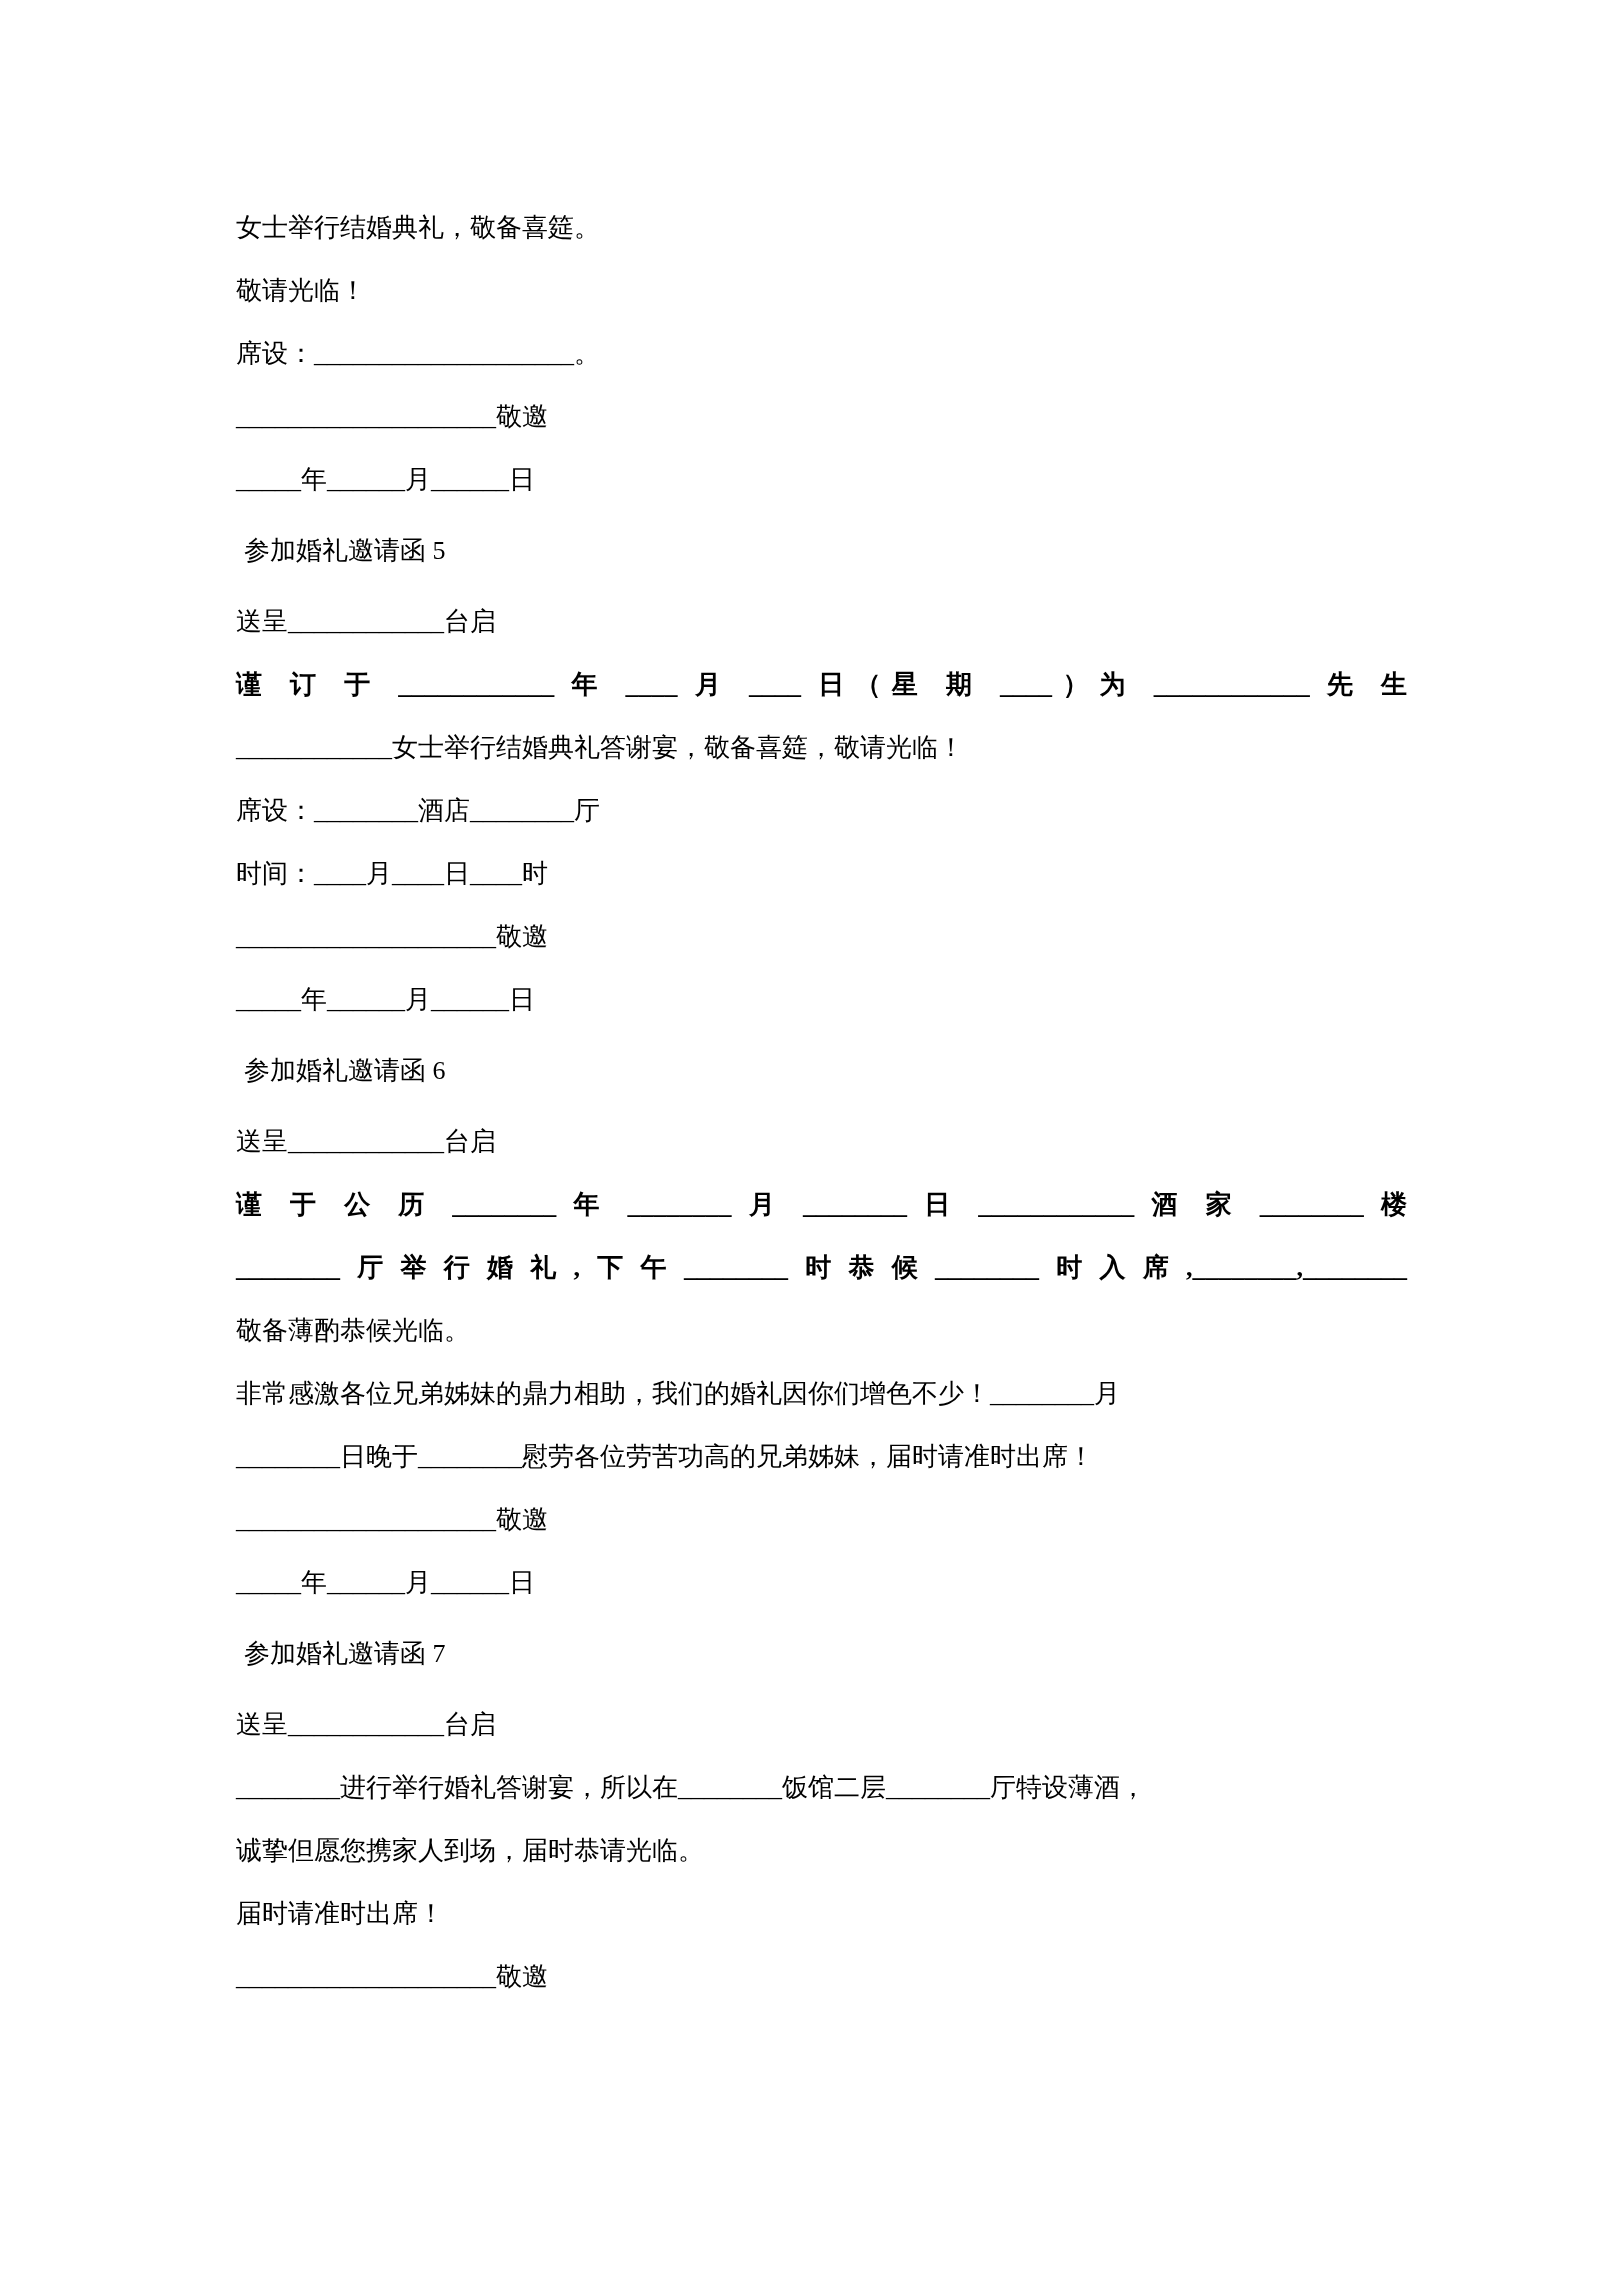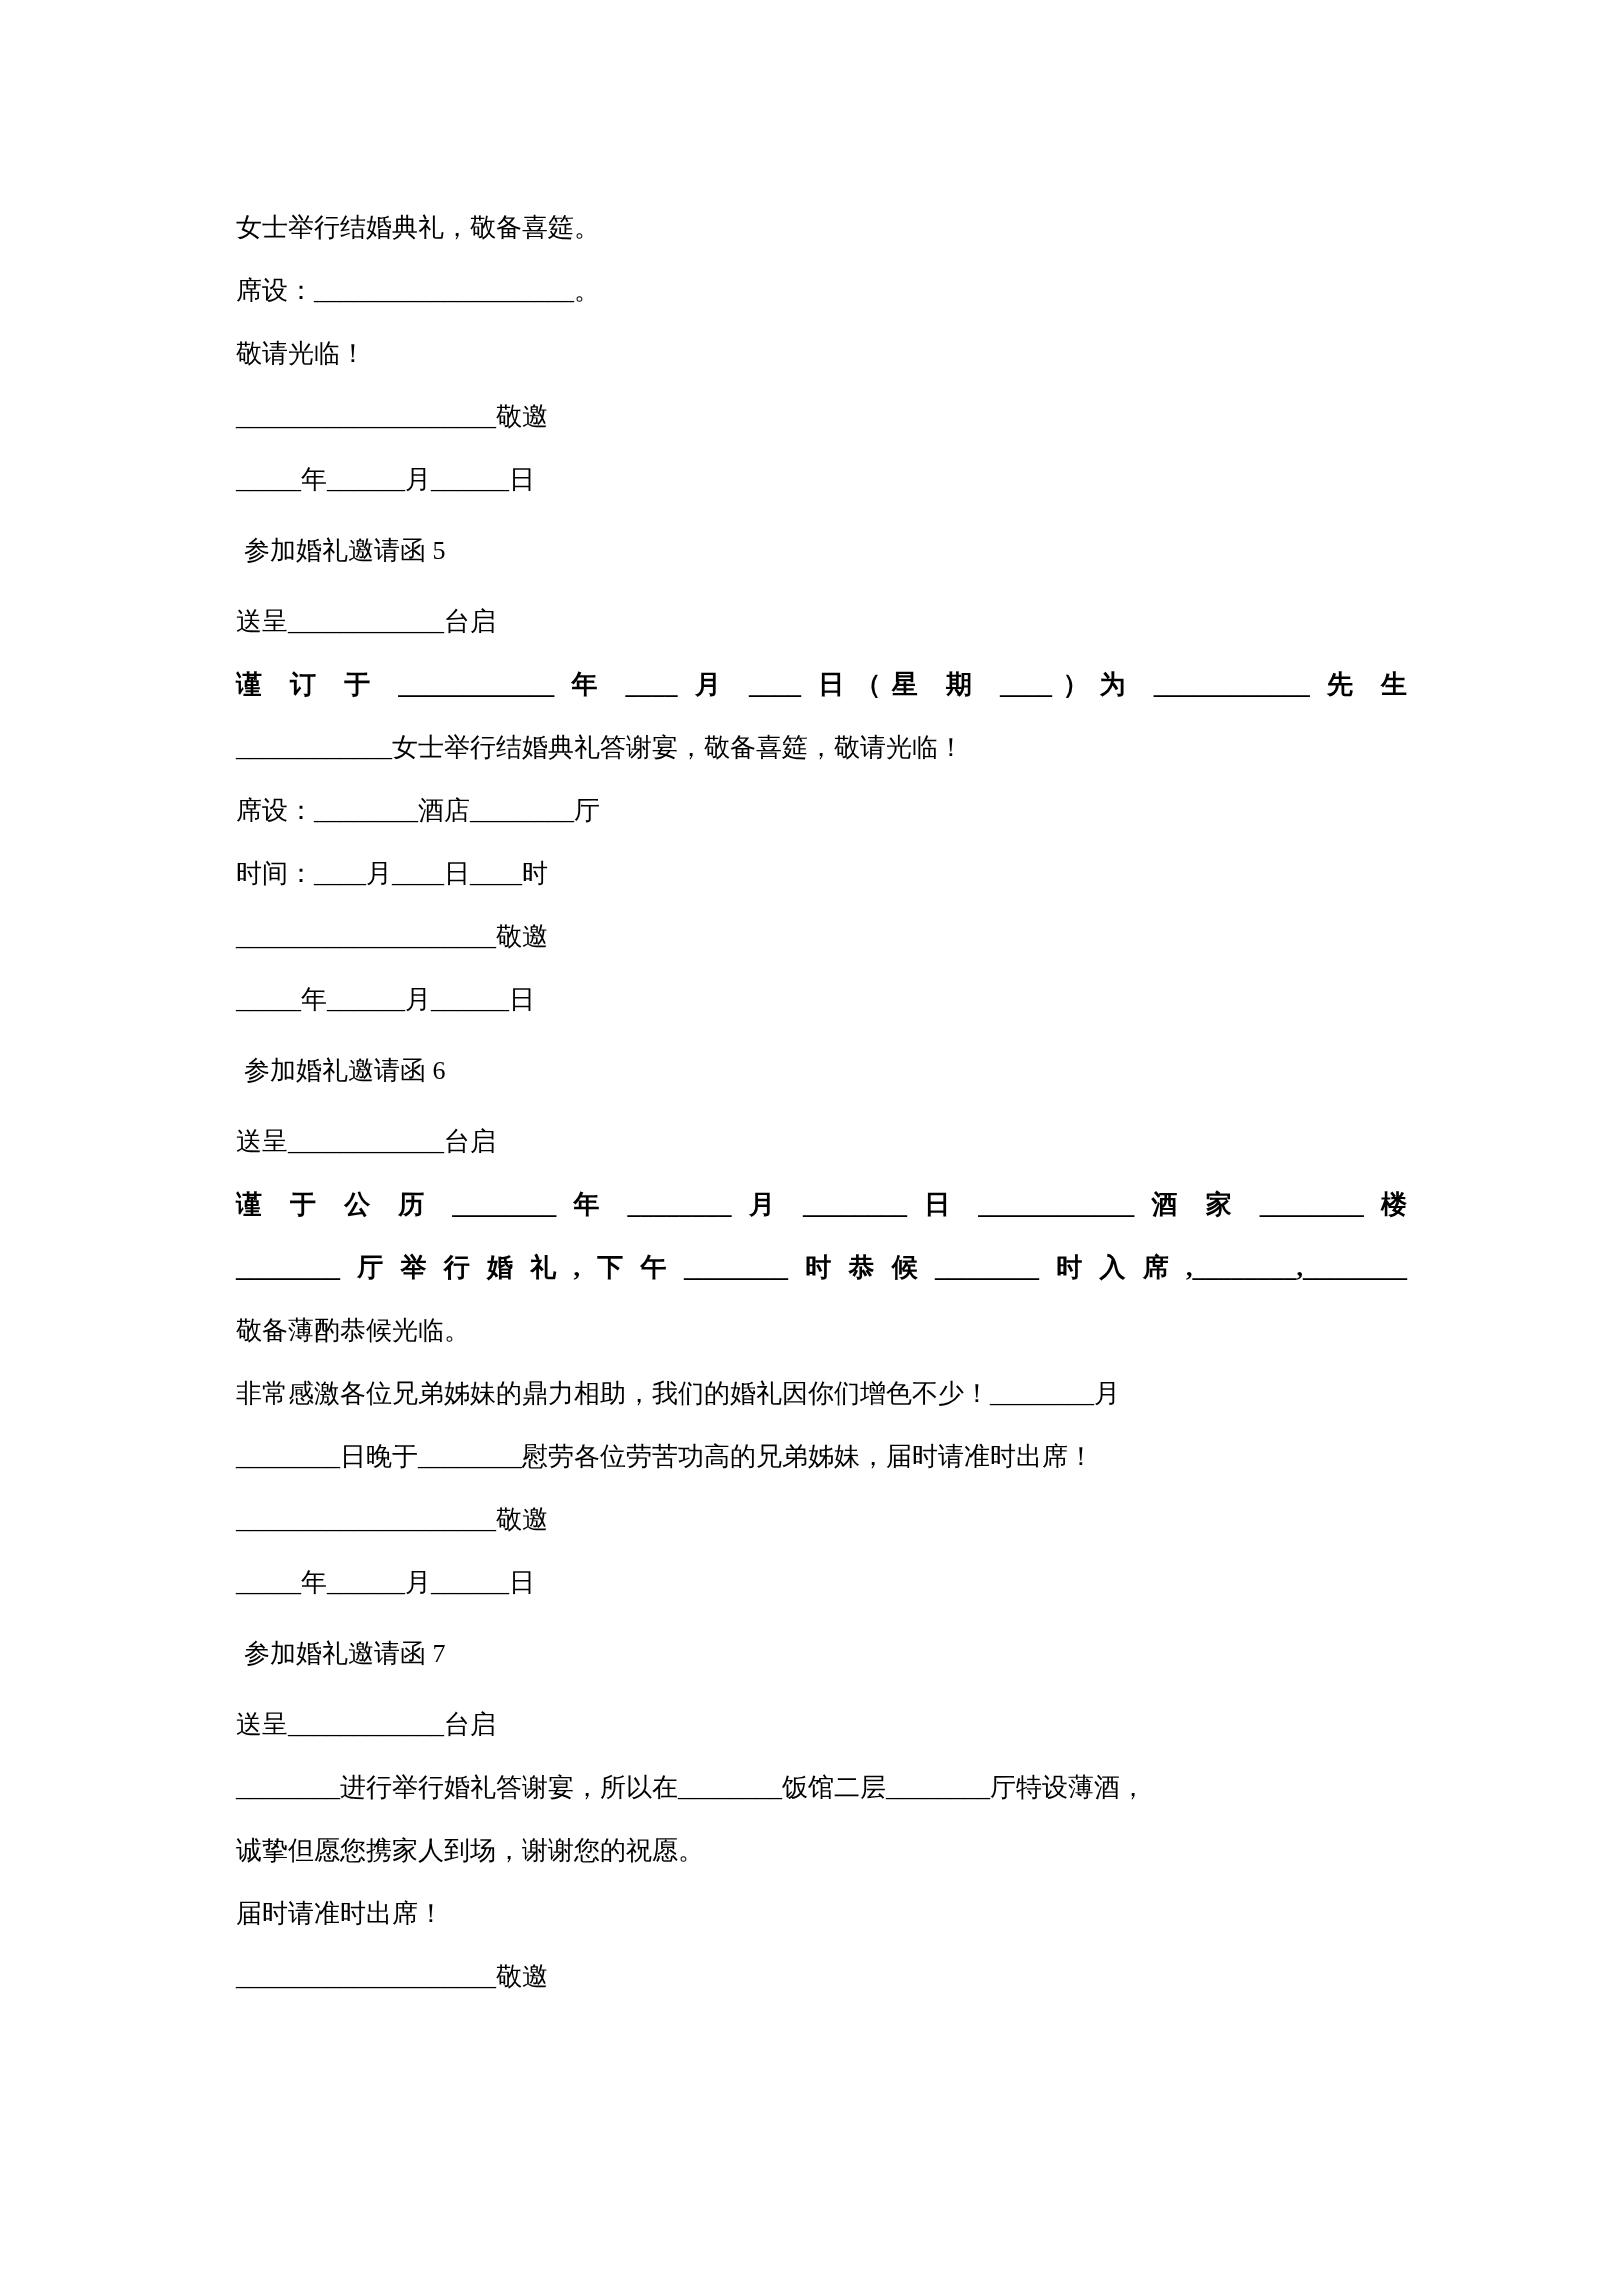--- a/index.html
+++ b/index.html
@@ -42,22 +42,22 @@
   }
   .nowrapline { white-space: nowrap; font-weight: bold; }
 </style>
 </head>
 <body>
 
 <div class="page">
   <div class="doc">
 
     <p class="para">女士举行结婚典礼，敬备喜筵。</p>
+    <p class="para">敬请光临！</p>
     <p class="para">席设：____________________。</p>
-    <p class="para">敬请光临！</p>
     <p class="para">____________________敬邀</p>
     <p class="para">_____年______月______日</p>
 
     <p class="heading">参加婚礼邀请函 5</p>
     <p class="para">送呈____________台启</p>
     <p class="para just-all nowrapline">谨 订 于 ____________ 年 ____ 月 ____ 日（星 期 ____）为 ____________ 先 生</p>
     <p class="para">____________女士举行结婚典礼答谢宴，敬备喜筵，敬请光临！</p>
     <p class="para">席设：________酒店________厅</p>
     <p class="para">时间：____月____日____时</p>
     <p class="para">____________________敬邀</p>
@@ -69,19 +69,19 @@
     <p class="para just-all nowrapline">________厅举行婚礼,下午________时恭候________时入席,________,________</p>
     <p class="para">敬备薄酌恭候光临。</p>
     <p class="para">非常感激各位兄弟姊妹的鼎力相助，我们的婚礼因你们增色不少！________月</p>
     <p class="para">________日晚于________慰劳各位劳苦功高的兄弟姊妹，届时请准时出席！</p>
     <p class="para">____________________敬邀</p>
     <p class="para">_____年______月______日</p>
 
     <p class="heading">参加婚礼邀请函 7</p>
     <p class="para">送呈____________台启</p>
     <p class="para">________进行举行婚礼答谢宴，所以在________饭馆二层________厅特设薄酒，</p>
-    <p class="para">诚挚但愿您携家人到场，谢谢您的祝愿。</p>
+    <p class="para">诚挚但愿您携家人到场，届时恭请光临。</p>
     <p class="para">届时请准时出席！</p>
     <p class="para">____________________敬邀</p>
 
   </div>
 </div>
 
 
 </body></html>

